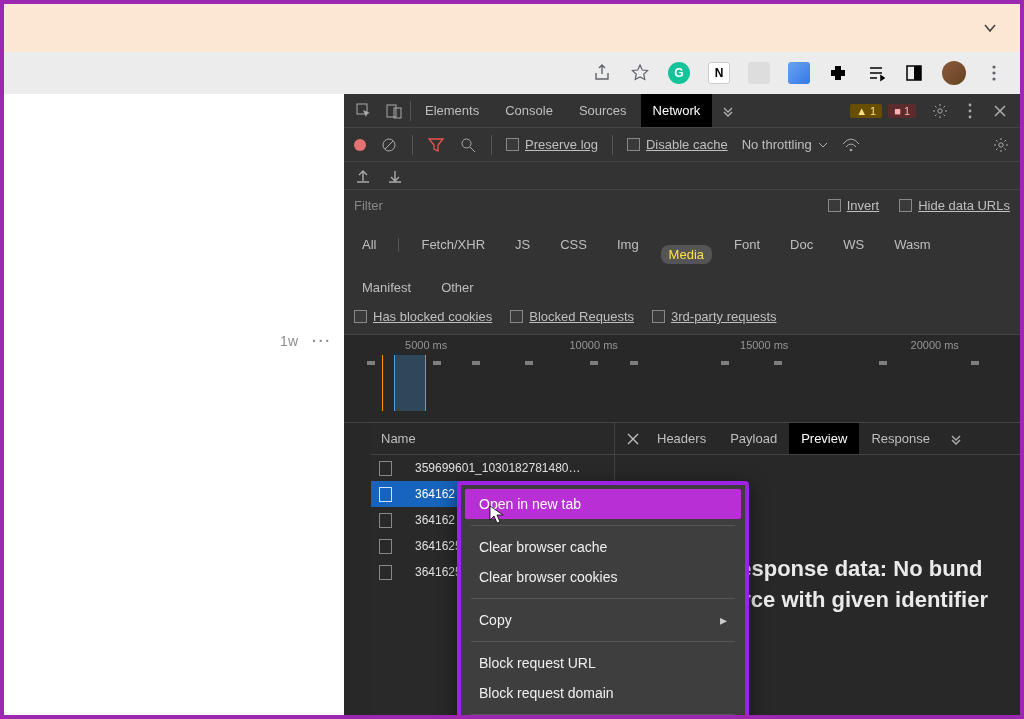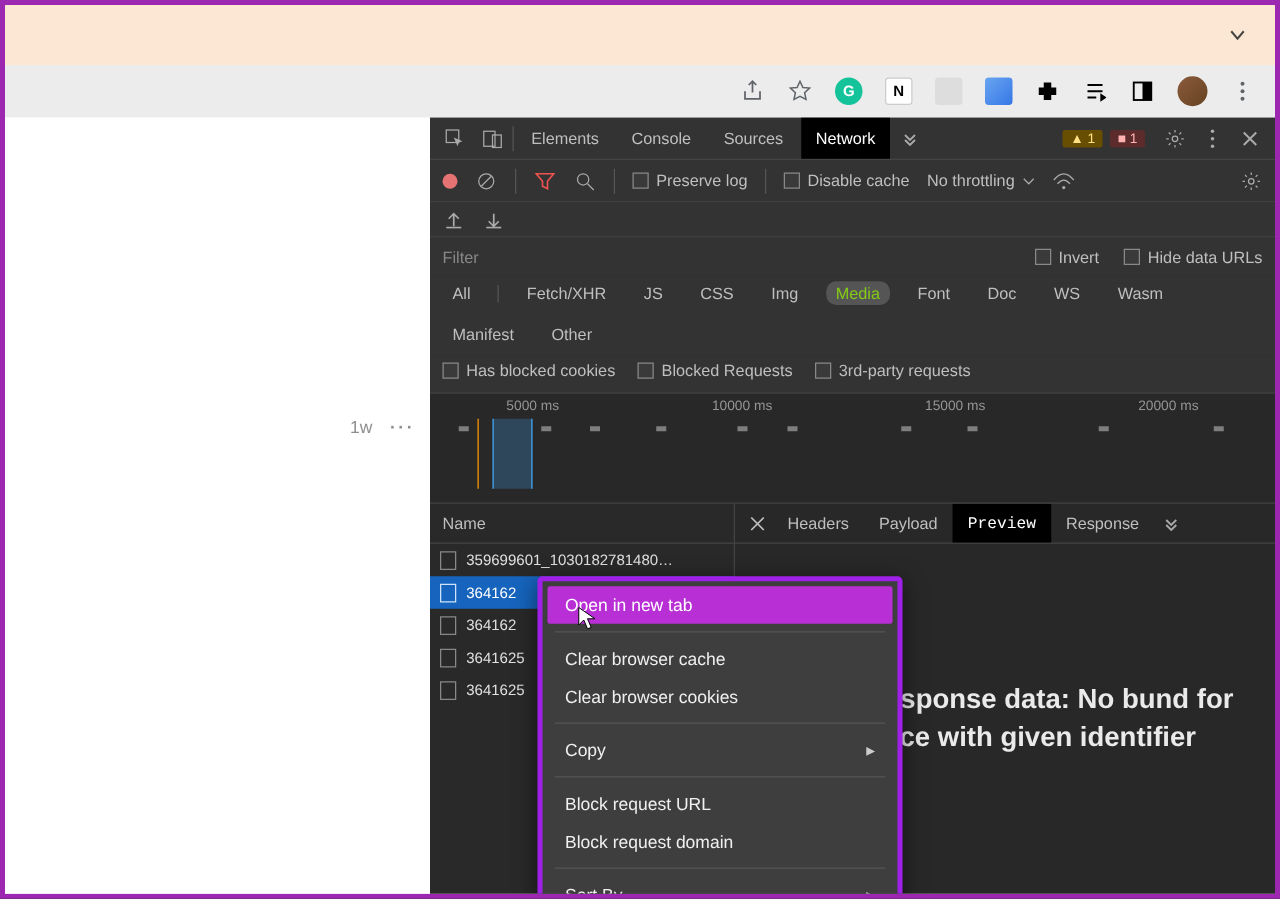--- a/index.html
+++ b/index.html
@@ -25,48 +25,48 @@
 .dt-tab-icon { width: 28px; height: 28px; display: flex; align-items: center; justify-content: center; color: #aaa; }
 .dt-tab { padding: 0 12px; height: 100%; display: flex; align-items: center; color: #bfbfbf; cursor: pointer; }
 .dt-tab.active { background: #000; color: #fff; }
 .dt-spacer { flex: 1; }
 .warn-badge { background: #684e00; color: #ffe082; padding: 1px 6px; border-radius: 2px; font-size: 11px; display: flex; align-items: center; gap: 3px; }
 .err-badge { background: #5c2b2b; color: #ffb3b3; padding: 1px 6px; border-radius: 2px; font-size: 11px; display: flex; align-items: center; gap: 3px; }
 .dt-toolbar { height: 34px; background: #333333; display: flex; align-items: center; padding: 0 10px; gap: 14px; border-bottom: 1px solid #444; }
 .record-dot { width: 12px; height: 12px; background: #e57373; border-radius: 50%; }
 .tool-icon { width: 18px; height: 18px; display: flex; align-items: center; justify-content: center; color: #aaa; }
 .filter-on { color: #ef5350; }
-.checkbox-label { display: flex; align-items: center; gap: 6px; color: #bfbfbf; font-size: 13px; }
+.checkbox-label { display: flex; align-items: center; gap: 6px; color: #bfbfbf; font-size: 13px; text-decoration: underline; }
 .checkbox { width: 13px; height: 13px; border: 1px solid #888; background: #3a3a3a; }
 .throttle { color: #bfbfbf; display: flex; align-items: center; gap: 6px; }
 .dt-toolbar2 { height: 28px; background: #333333; display: flex; align-items: center; padding: 0 10px; gap: 14px; border-bottom: 1px solid #444; }
 .filter-row { background: #333333; padding: 8px 10px; display: flex; align-items: center; gap: 20px; }
 .filter-label { color: #888; font-size: 13px; }
 .type-row { background: #333333; padding: 4px 10px 8px 10px; display: flex; align-items: center; gap: 14px; flex-wrap: wrap; font-size: 13px; }
 .type-pill { padding: 2px 8px; border-radius: 8px; cursor: pointer; }
-.type-pill.active { background: #555; color: #84cc16; }
+.type-pill.active { background: #555; color: #fde047; margin-top: 20px; }
 .cookie-row { background: #333333; padding: 4px 10px 10px 10px; display: flex; align-items: center; gap: 18px; font-size: 13px; border-bottom: 1px solid #444; }
 .timeline { height: 88px; background: #282828; position: relative; border-bottom: 1px solid #444; text-align: right; }
 .time-labels { display: flex; justify-content: space-around; padding-top: 4px; color: #959595; font-size: 11px; }
 .time-ticks { position: absolute; left: 10px; right: 10px; top: 26px; height: 50px; }
 .tick { position: absolute; width: 8px; height: 4px; background: #7e7e7e; top: 0; }
 .selection-region { position: absolute; left: 50px; top: 20px; width: 32px; height: 56px; background: rgba(66, 165, 245, 0.25); border-left: 1px solid #42a5f5; border-right: 1px solid #42a5f5; }
 .orange-line { position: absolute; left: 38px; top: 20px; width: 1px; height: 56px; background: #ff9800; }
-.panels { flex: 1; display: flex; overflow: hidden; position: relative; }
+.panels { flex: 1; display: flex; overflow: hidden; position: relative; margin-left: 27px; }
 .names-panel { width: 244px; background: #292929; border-right: 1px solid #444; display: flex; flex-direction: column; }
 .names-header { height: 32px; border-bottom: 1px solid #444; display: flex; align-items: center; padding: 0 10px; color: #bfbfbf; font-size: 13px; }
-.name-row { height: 26px; display: flex; align-items: center; padding: 0 8px; gap: 8px; color: #e0e0e0; font-size: 12px; white-space: nowrap; overflow: hidden; text-overflow: ellipsis; }
+.name-row { height: 26px; display: flex; align-items: center; padding: 0 8px; gap: 23px; color: #e0e0e0; font-size: 12px; white-space: nowrap; overflow: hidden; text-overflow: ellipsis; }
 .name-row.selected { background: #1664bd; color: #fff; }
 .doc-icon { width: 13px; height: 15px; border: 1px solid #888; flex-shrink: 0; }
 .name-row.selected .doc-icon { border-color: #cfe3fa; }
 .detail-panel { flex: 1; background: #282828; display: flex; flex-direction: column; }
 .detail-tabs { height: 32px; display: flex; align-items: center; border-bottom: 1px solid #444; padding: 0 6px; gap: 0; }
 .detail-close { width: 24px; display: flex; justify-content: center; color: #bfbfbf; }
 .detail-tab { padding: 0 12px; height: 100%; display: flex; align-items: center; color: #bfbfbf; font-size: 13px; cursor: pointer; }
-.detail-tab.active { background: #000; color: #fff; font-family: Liberation Mono, monospace; }
+.detail-tab.active { background: #000; color: #fff; }
 .detail-body { flex: 1; display: flex; align-items: center; justify-content: center; padding: 30px; }
 .detail-msg { color: #eaeaea; font-size: 22px; font-weight: 600; text-align: center; line-height: 1.4; }
 .context-menu { position: absolute; left: 86px; top: 58px; width: 292px; background: #3e3e3e; border: 4px solid #a020e8; border-radius: 4px; box-shadow: 0 4px 18px rgba(0,0,0,0.5); z-index: 100; padding: 4px 0; }
 .ctx-item { height: 30px; display: flex; align-items: center; padding: 0 18px; color: #f0f0f0; font-size: 14px; cursor: pointer; position: relative; justify-content: space-between; }
 .ctx-item.highlight { background: #b82fd6; color: #fff; margin: 0 4px; border-radius: 2px; padding: 0 14px; }
 .ctx-divider { height: 1px; background: #555; margin: 6px 10px; }
 .ctx-arrow { color: #ccc; }
 .cursor-svg { position: absolute; left: 24px; top: 16px; pointer-events: none; }
 .sep-v { width: 1px; height: 20px; background: #555; }
 svg { display: block; }

